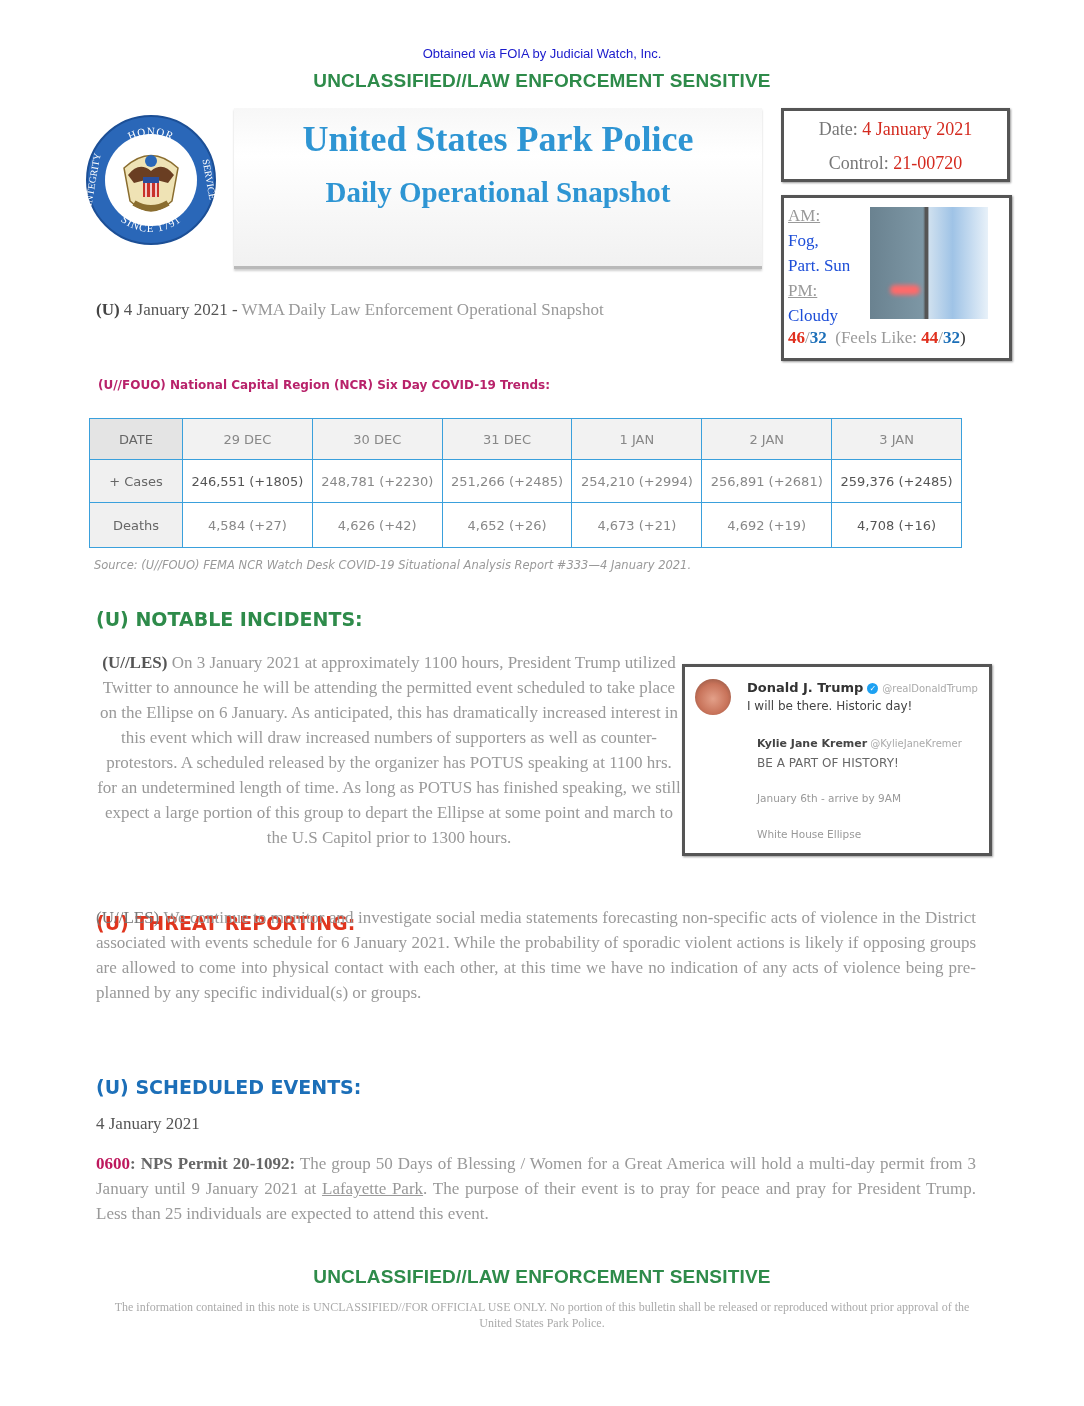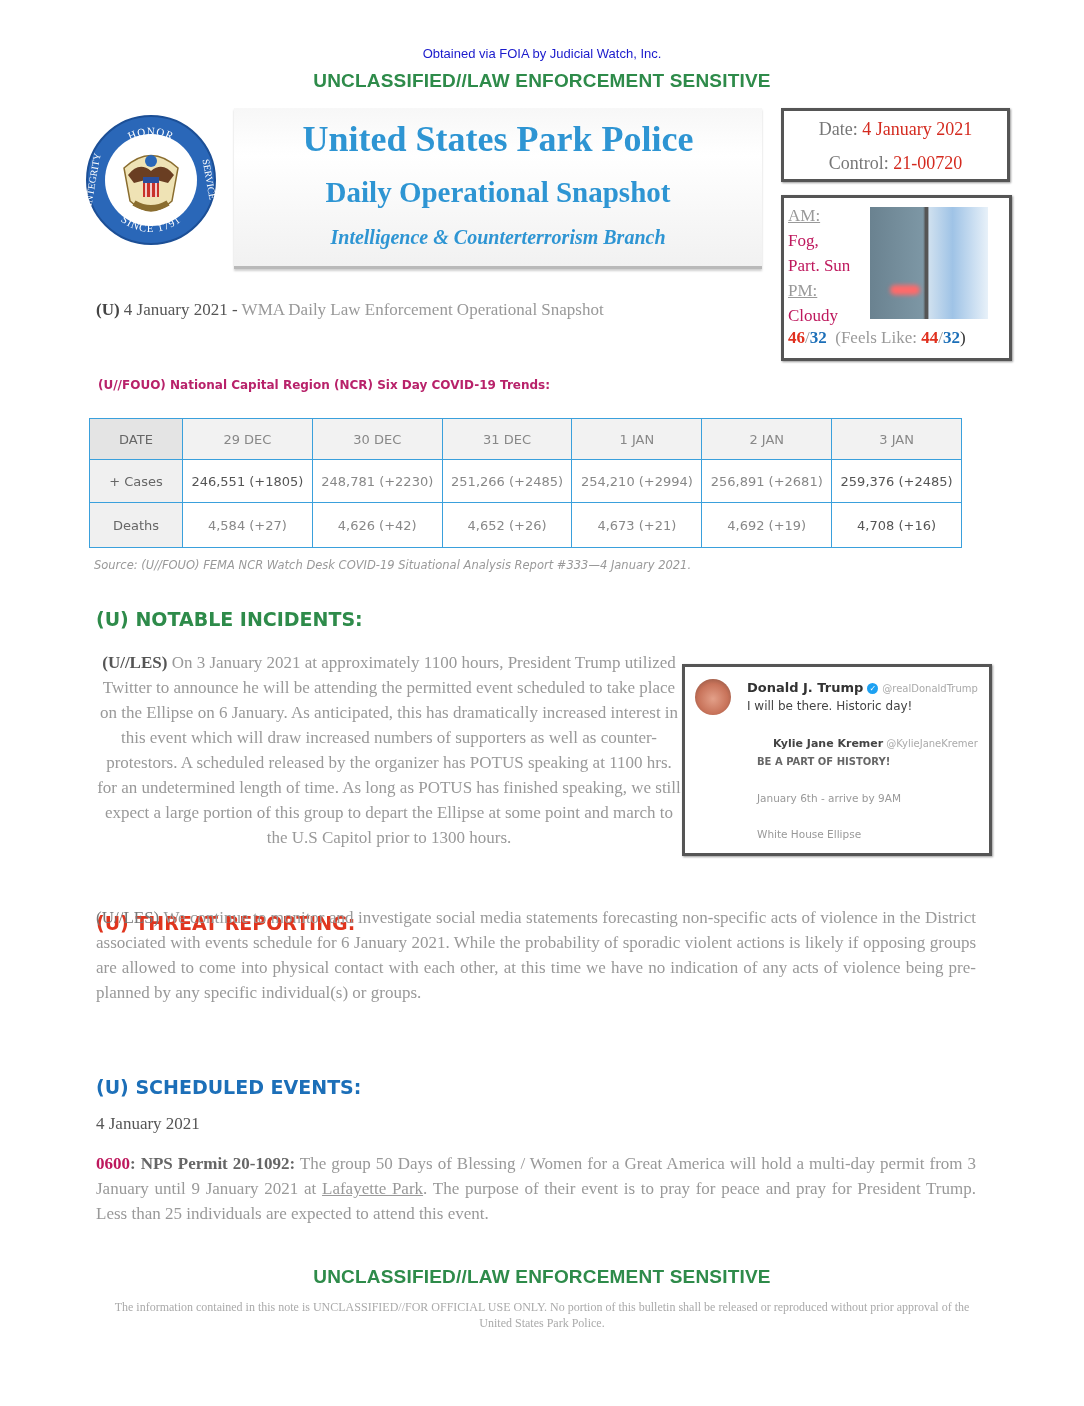--- a/index.html
+++ b/index.html
@@ -31,21 +31,21 @@
   
   .datebox { left:781px; top:108px; width:229px; height:74px; border:3px solid #555;
              box-sizing:border-box; box-shadow:1px 1px 2px #999; }
   .datebox .row { position:absolute; left:0; width:100%; text-align:center; font-size:18px; color:#777; }
   .datebox .row .val { color:#d42a1f; }
   .datebox .r1 { top:8px; } .datebox .r2 { top:42px; }
 
   
   .weather { left:781px; top:195px; width:231px; height:166px; border:3px solid #555;
              box-sizing:border-box; box-shadow:1px 1px 2px #999; }
-  .weather .wl { position:absolute; left:4px; font-size:17px; color:#be185d; line-height:25px; }
+  .weather .wl { position:absolute; left:4px; font-size:17px; color:#1d4ed8; line-height:25px; }
   .weather .wl.u { text-decoration:underline; color:#999; }
   .weather .pic { position:absolute; left:86px; top:9px; width:118px; height:112px;
                   background:linear-gradient(90deg,#6a8290 0%,#7d97a5 45%,#555 47%,#555 49%,#cfe0ef 50%,#9fc3e6 70%,#e8f1f9 100%); }
   .weather .pic .lights { position:absolute; left:20px; top:78px; width:30px; height:10px; border-radius:5px;
                           background:#ff6a6a; filter:blur(2px); }
   .weather .temps { position:absolute; left:4px; top:130px; font-size:17px; color:#999; white-space:nowrap; }
   .weather .hi { color:#e0301e; font-weight:bold; }
   .weather .lo { color:#1c6fb8; font-weight:bold; }
   .weather .sep { color:#999; }
 
@@ -85,23 +85,23 @@
   
   .tweet { left:682px; top:664px; width:310px; height:192px; border:3px solid #555; box-sizing:border-box;
            background:#fff; font-family:"DejaVu Sans", sans-serif; box-shadow:1px 1px 2px #999; }
   .tweet .avatar { position:absolute; left:10px; top:12px; width:36px; height:36px; border-radius:50%;
                    background:radial-gradient(circle at 50% 55%,#e3a089 0%,#c8735a 55%,#7a4a3a 100%); }
   .tweet .name { position:absolute; left:62px; top:13px; font-weight:bold; font-size:13px; color:#333; }
   .tweet .verified { display:inline-block; width:11px; height:11px; border-radius:50%; background:#1da1f2;
                      color:#fff; font-size:8px; line-height:11px; text-align:center; vertical-align:1px; margin-left:4px; }
   .tweet .handle { font-weight:normal; font-size:10px; color:#aaa; margin-left:4px; }
   .tweet .text { position:absolute; left:62px; top:32px; font-size:12px; color:#444; }
-  .tweet .qname { position:absolute; left:72px; top:70px; font-weight:bold; font-size:11px; color:#444;margin-left:16px; }
+  .tweet .qname { position:absolute; left:72px; top:70px; font-weight:bold; font-size:11px; color:#444; }
   .tweet .qhandle { font-weight:normal; font-size:10px; color:#aaa; margin-left:3px; }
-  .tweet .q1 { position:absolute; left:72px; top:89px; font-size:10px; color:#666;font-weight:bold; }
+  .tweet .q1 { position:absolute; left:72px; top:89px; font-size:12px; color:#666; }
   .tweet .q2 { position:absolute; left:72px; top:125px; font-size:10.5px; color:#999; }
   .tweet .q3 { position:absolute; left:72px; top:161px; font-size:10.5px; color:#999; }
 
   .disclaimer { left:100px; top:1299px; width:884px; text-align:center; font-size:12px; line-height:16px; color:#aaa; }
 </style>
 </head>
 <body>
 
 <div class="abs foia">Obtained via FOIA by Judicial Watch, Inc.</div>
 <div class="abs classif top">UNCLASSIFIED//LAW ENFORCEMENT SENSITIVE</div>
@@ -131,21 +131,20 @@
     <line x1="67" y1="70" x2="67" y2="84" stroke="#fff" stroke-width="1.5"></line>
     <line x1="72" y1="70" x2="72" y2="84" stroke="#fff" stroke-width="1.5"></line>
     <circle cx="67" cy="48" r="6" fill="#2a67b8"></circle>
     <path d="M50 90 Q 67 100 84 90" fill="none" stroke="#8a6d2f" stroke-width="6"></path>
   </svg>
 </div>
 
 <div class="abs banner">
   <div class="t1">United States Park Police</div>
   <div class="t2">Daily Operational Snapshot</div>
-  <div class="t3">Intelligence &amp; Counterterrorism Branch</div>
 </div>
 
 <div class="abs datebox">
   <div class="row r1">
     <span>Date:</span>
     <span class="val">4 January 2021</span>
   </div>
   <div class="row r2">
     <span>Control:</span>
     <span class="val">21-00720</span>

